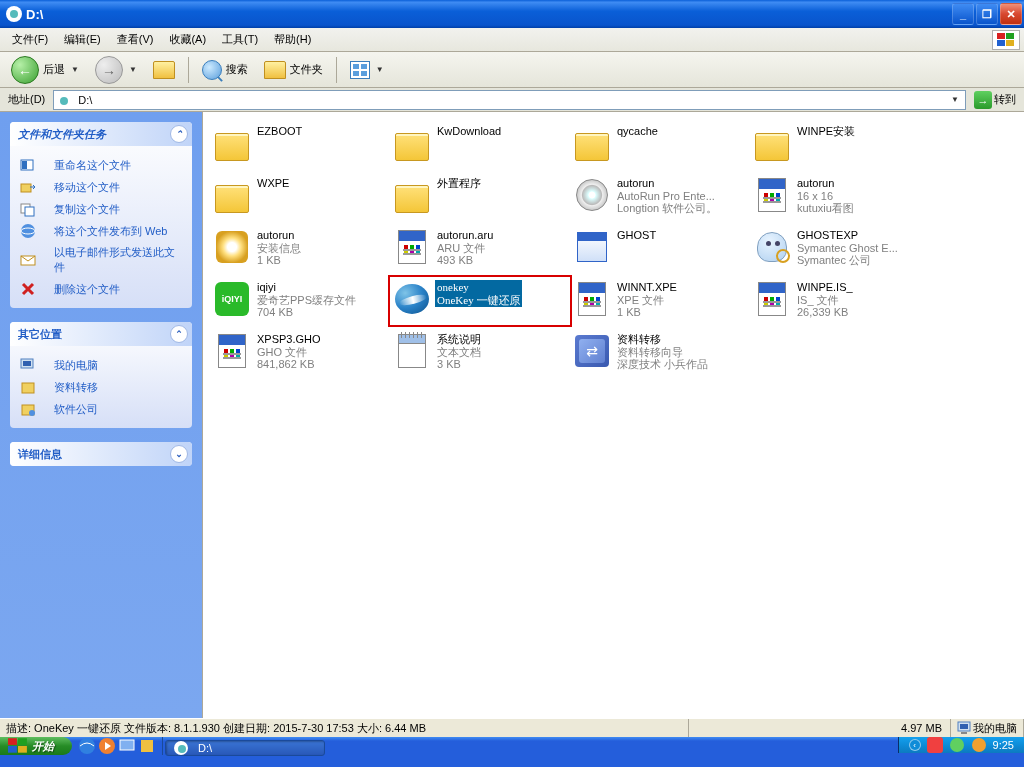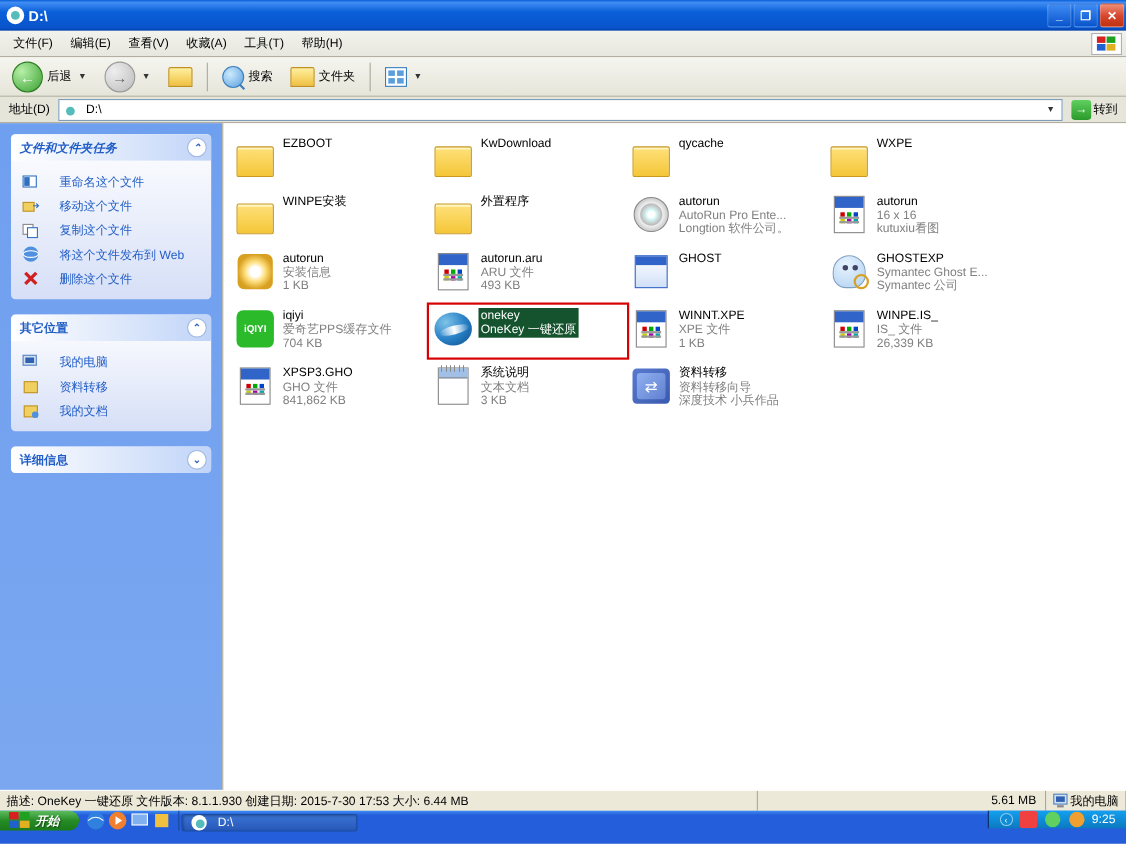--- a/index.html
+++ b/index.html
@@ -54,21 +54,21 @@
 .tpitem { display:flex; align-items:center; gap:18px; padding:3px 0; color:#215dc6; cursor:pointer;}
 .tpico { width:16px; height:16px; flex-shrink:0;}
 
 
 .fileview { flex:1; background:#fff; padding:10px 8px; overflow:auto; border-left:1px solid #aca899;}
 .filegrid { display:grid; grid-template-columns: repeat(4, 178px); gap:6px 2px;}
 .fileitem { display:flex; align-items:flex-start; gap:4px; padding:2px; min-height:46px;}
 .ficon { width:38px; height:38px; flex-shrink:0; display:flex; align-items:center; justify-content:center; font-size:30px;}
 .fname { white-space:pre; line-height:1.15; padding:1px 2px;}
 .fileitem.selected { outline: 2px solid #d80000; outline-offset:1px;}
-.fileitem.selected .fname { background:#14532d; color:#fff;}
+.fileitem.selected .fname { background:#0369a1; color:#fff;font-family:Liberation Serif, serif;}
 .fmeta { color:#808080;}
 
 
 .ico-folder { width:34px; height:28px; background:linear-gradient(to bottom,#ffe17a,#f4c638); border-radius:2px; border:1px solid #c89820; box-shadow: inset 0 6px 0 -4px #fff5c0; position:relative; top:4px;}
 .ico-file { width:28px; height:34px; background:#fff; border:1px solid #888; position:relative;}
 .ico-file .top { height:10px; background:#3064c8;}
 .ico-file::after { content:""; position:absolute; top:14px; left:4px; right:4px; height:2px; box-shadow: 0 0 0 #999, 0 4px 0 #999, 0 8px 0 #999;}
 .ico-dots { display:grid; grid-template-columns:repeat(3,4px); grid-template-rows:repeat(2,4px); gap:2px; position:absolute; top:14px; left:5px;}
 .ico-dots span:nth-child(1){background:#c00;} .ico-dots span:nth-child(2){background:#0a0;} .ico-dots span:nth-child(3){background:#04c;} .ico-dots span:nth-child(4){background:#cc0;} .ico-dots span:nth-child(5){background:#a0a;} .ico-dots span:nth-child(6){background:#0aa;}
 .ico-gear { width:32px; height:32px; background:radial-gradient(circle,#fff 20%,#ffe080 40%,#d8a020 70%); border-radius:6px;}
@@ -214,20 +214,27 @@
           </div>
           <div class="tpitem">
             <span class="tpico"><svg width="16" height="16">
                 <circle cx="8" cy="8" r="7" fill="#5090e0"></circle>
                 <ellipse cx="8" cy="8" rx="7" ry="3" fill="none" stroke="#fff"></ellipse>
               </svg></span>
             <span>将这个文件发布到 Web</span>
           </div>
           <div class="tpitem">
             <span class="tpico"><svg width="16" height="16">
+                <rect x="1" y="4" width="14" height="9" fill="#fff" stroke="#c09020"></rect>
+                <path d="M1 4 L8 9 L15 4" stroke="#c09020" fill="none"></path>
+              </svg></span>
+            <span>以电子邮件形式发送此文件</span>
+          </div>
+          <div class="tpitem">
+            <span class="tpico"><svg width="16" height="16">
                 <path d="M3 3 L13 13 M13 3 L3 13" stroke="#d02020" stroke-width="3"></path>
               </svg></span>
             <span>删除这个文件</span>
           </div>
         </div>
     </div>
     <div class="taskpanel">
       <div class="tphead">
         <span>其它位置</span>
         <span class="collapse">⌃</span>
@@ -244,21 +251,21 @@
             <span class="tpico"><svg width="16" height="16">
                 <rect x="2" y="4" width="12" height="10" fill="#f0d060" stroke="#c09020"></rect>
               </svg></span>
             <span>资料转移</span>
           </div>
           <div class="tpitem">
             <span class="tpico"><svg width="16" height="16">
                 <rect x="2" y="4" width="12" height="10" fill="#f0d060" stroke="#c09020"></rect>
                 <circle cx="12" cy="12" r="3" fill="#5090e0"></circle>
               </svg></span>
-            <span>我的文档</span>
+            <span>软件公司</span>
           </div>
         </div>
     </div>
     <div class="taskpanel">
       <div class="tphead">
         <span>详细信息</span>
         <span class="collapse">⌄</span>
       </div>
     </div>
   </div>
@@ -279,27 +286,27 @@
         <div class="fileitem">
           <div class="ficon">
             <div class="ico-folder"></div>
           </div>
           <div class="fname">qycache</div>
         </div>
         <div class="fileitem">
           <div class="ficon">
             <div class="ico-folder"></div>
           </div>
+          <div class="fname">WINPE安装</div>
+        </div>
+        <div class="fileitem">
+          <div class="ficon">
+            <div class="ico-folder"></div>
+          </div>
           <div class="fname">WXPE</div>
-        </div>
-        <div class="fileitem">
-          <div class="ficon">
-            <div class="ico-folder"></div>
-          </div>
-          <div class="fname">WINPE安装</div>
         </div>
         <div class="fileitem">
           <div class="ficon">
             <div class="ico-folder"></div>
           </div>
           <div class="fname">外置程序</div>
         </div>
         <div class="fileitem">
           <div class="ficon">
             <div class="ico-disc"></div>
@@ -433,21 +440,21 @@
             <div class="ico-transfer"></div>
           </div>
           <div class="fname">资料转移<br><span class="fmeta">资料转移向导</span><br><span class="fmeta">深度技术 小兵作品</span></div>
         </div>
       </div>
   </div>
 </div>
 
 <div class="statusbar">
   <div class="statuscell main">描述: OneKey 一键还原 文件版本: 8.1.1.930 创建日期: 2015-7-30 17:53 大小: 6.44 MB</div>
-  <div class="statuscell size">5.61 MB</div>
+  <div class="statuscell size">4.97 MB</div>
   <div class="statuscell">
     <svg width="16" height="14">
         <rect x="1" y="1" width="12" height="9" fill="#d0e0f0" stroke="#5080c0"></rect>
         <rect x="3" y="3" width="8" height="5" fill="#3060b0"></rect>
         <rect x="4" y="11" width="6" height="2" fill="#888"></rect>
       </svg>
     <span>我的电脑</span>
   </div>
 </div>
 

